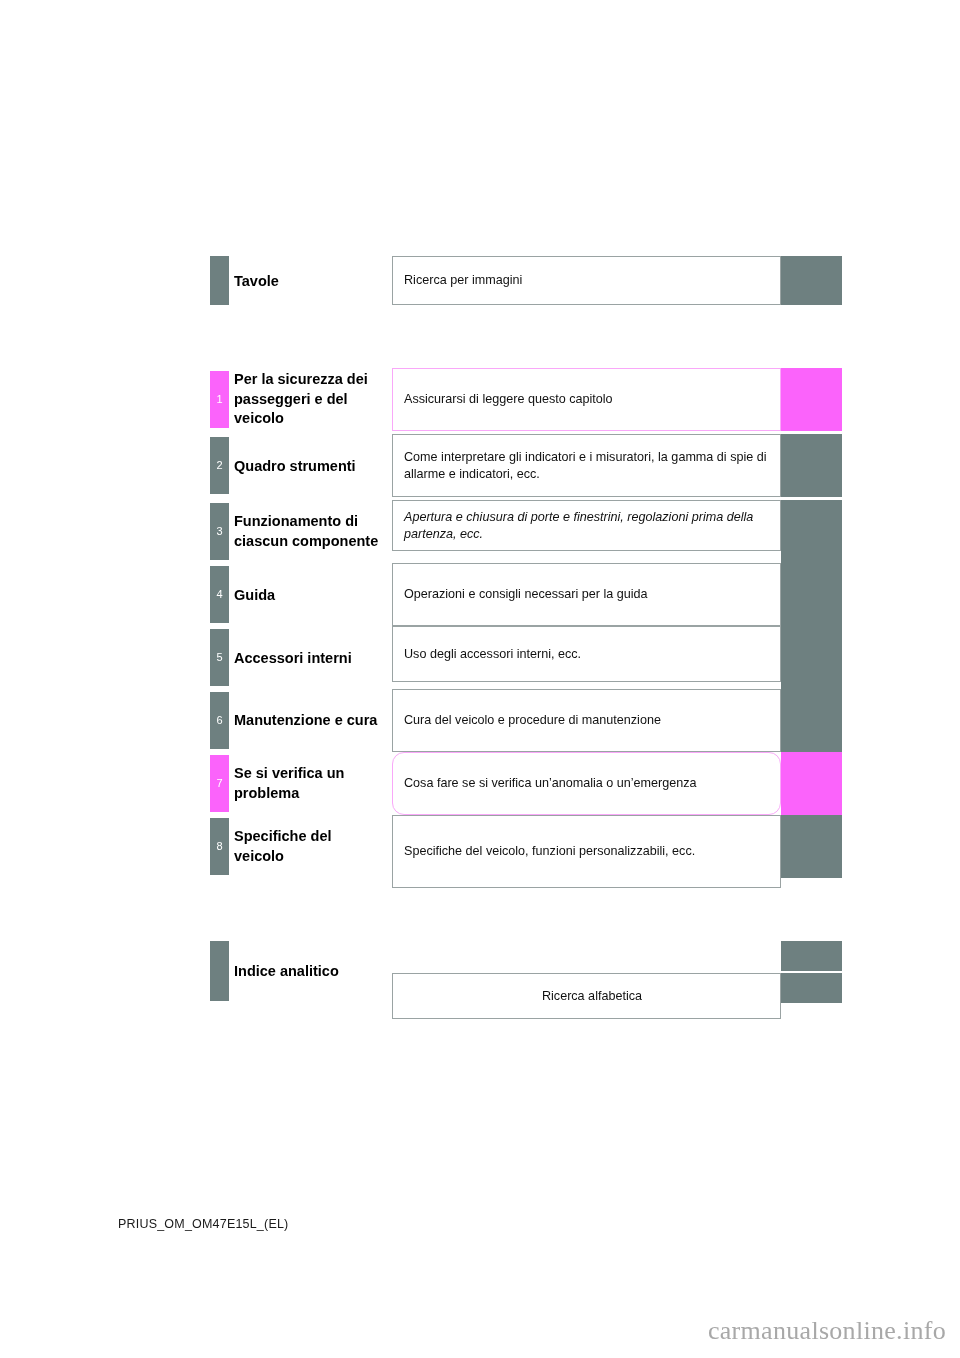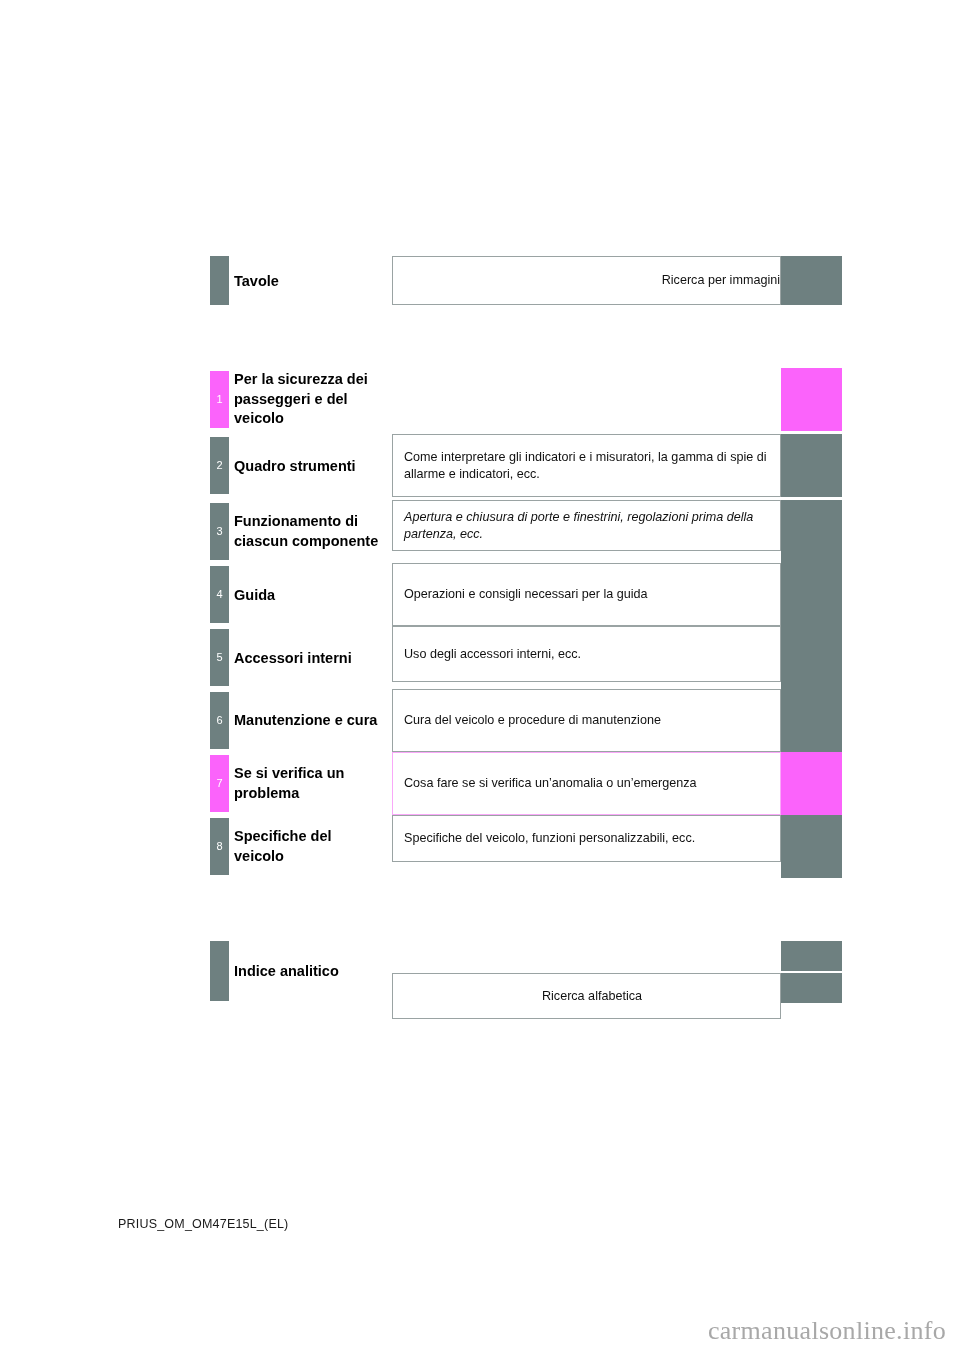--- a/index.html
+++ b/index.html
@@ -127,29 +127,32 @@
     font-family: Liberation Serif, serif;
   }
 </style>
 </head>
 <body>
 
 <div class="page">
 
   <div id="tavole-tab"></div>
   <div id="tavole-title">Tavole</div>
-  <div class="desc-box" style="left:392px; top:256px; width:389px; height:49px;justify-content:flex-end;">
+  <div class="desc-box" style="left:392px; top:256px; width:389px; height:49px;">
     <span class="desc-text">Ricerca per immagini</span>
   </div>
   <div class="endblock gray" style="top:256px; height:49px;"></div>
 
   <div class="tab pink" style="top:371px; height:57px;">
     <span>1</span>
   </div>
   <div class="chapter-title multiline" style="top:368px; height:63px;">Per la sicurezza dei passeggeri e del veicolo</div>
+  <div class="desc-box pinkborder" style="top:368px; height:63px;">
+    <span class="desc-text">Assicurarsi di leggere questo capitolo</span>
+  </div>
   <div class="endblock pink" style="top:368px; height:63px;"></div>
 
   <div class="tab gray" style="top:437px; height:57px;">
     <span>2</span>
   </div>
   <div class="chapter-title" style="top:434px; height:63px;">Quadro strumenti</div>
   <div class="desc-box" style="top:434px; height:63px;">
     <span class="desc-text">Come interpretare gli indicatori e i misuratori, la gamma di spie di allarme e indicatori, ecc.</span>
   </div>
   <div class="endblock gray" style="top:434px; height:63px;"></div>
@@ -187,30 +190,30 @@
   <div class="chapter-title multiline" style="top:689px; height:63px;">Manutenzione e cura</div>
   <div class="desc-box" style="top:689px; height:63px;">
     <span class="desc-text">Cura del veicolo e procedure di manutenzione</span>
   </div>
   <div class="endblock gray" style="top:689px; height:63px;"></div>
 
   <div class="tab pink" style="top:755px; height:57px;">
     <span>7</span>
   </div>
   <div class="chapter-title multiline" style="top:752px; height:63px;">Se si verifica un problema</div>
-  <div class="desc-box pinkborder" style="top:752px; height:63px;">
+  <div class="desc-box pinkborder" style="top:752px; height:63px;border-radius:12px;">
     <span class="desc-text">Cosa fare se si verifica un’anomalia o un’emergenza</span>
   </div>
   <div class="endblock pink" style="top:752px; height:63px;"></div>
 
   <div class="tab gray" style="top:818px; height:57px;">
     <span>8</span>
   </div>
   <div class="chapter-title multiline" style="top:815px; height:63px;">Specifiche del veicolo</div>
-  <div class="desc-box" style="top:815px; height:47px;">
+  <div class="desc-box" style="top:815px; height:73px;">
     <span class="desc-text">Specifiche del veicolo, funzioni personalizzabili, ecc.</span>
   </div>
   <div class="endblock gray" style="top:815px; height:63px;"></div>
 
   <div style="position:absolute; left:210px; top:941px; width:19px; height:60px; background:#6e8080;"></div>
   <div style="position:absolute; left:234px; top:941px; width:150px; height:60px; display:flex; align-items:center; font-size:14.5px; font-weight:bold; color:#000;">Indice analitico</div>
 
   <div class="endblock gray" style="top:941px; height:30px;"></div>
 
   <div class="desc-box" style="top:973px; height:46px;justify-content:center;">

